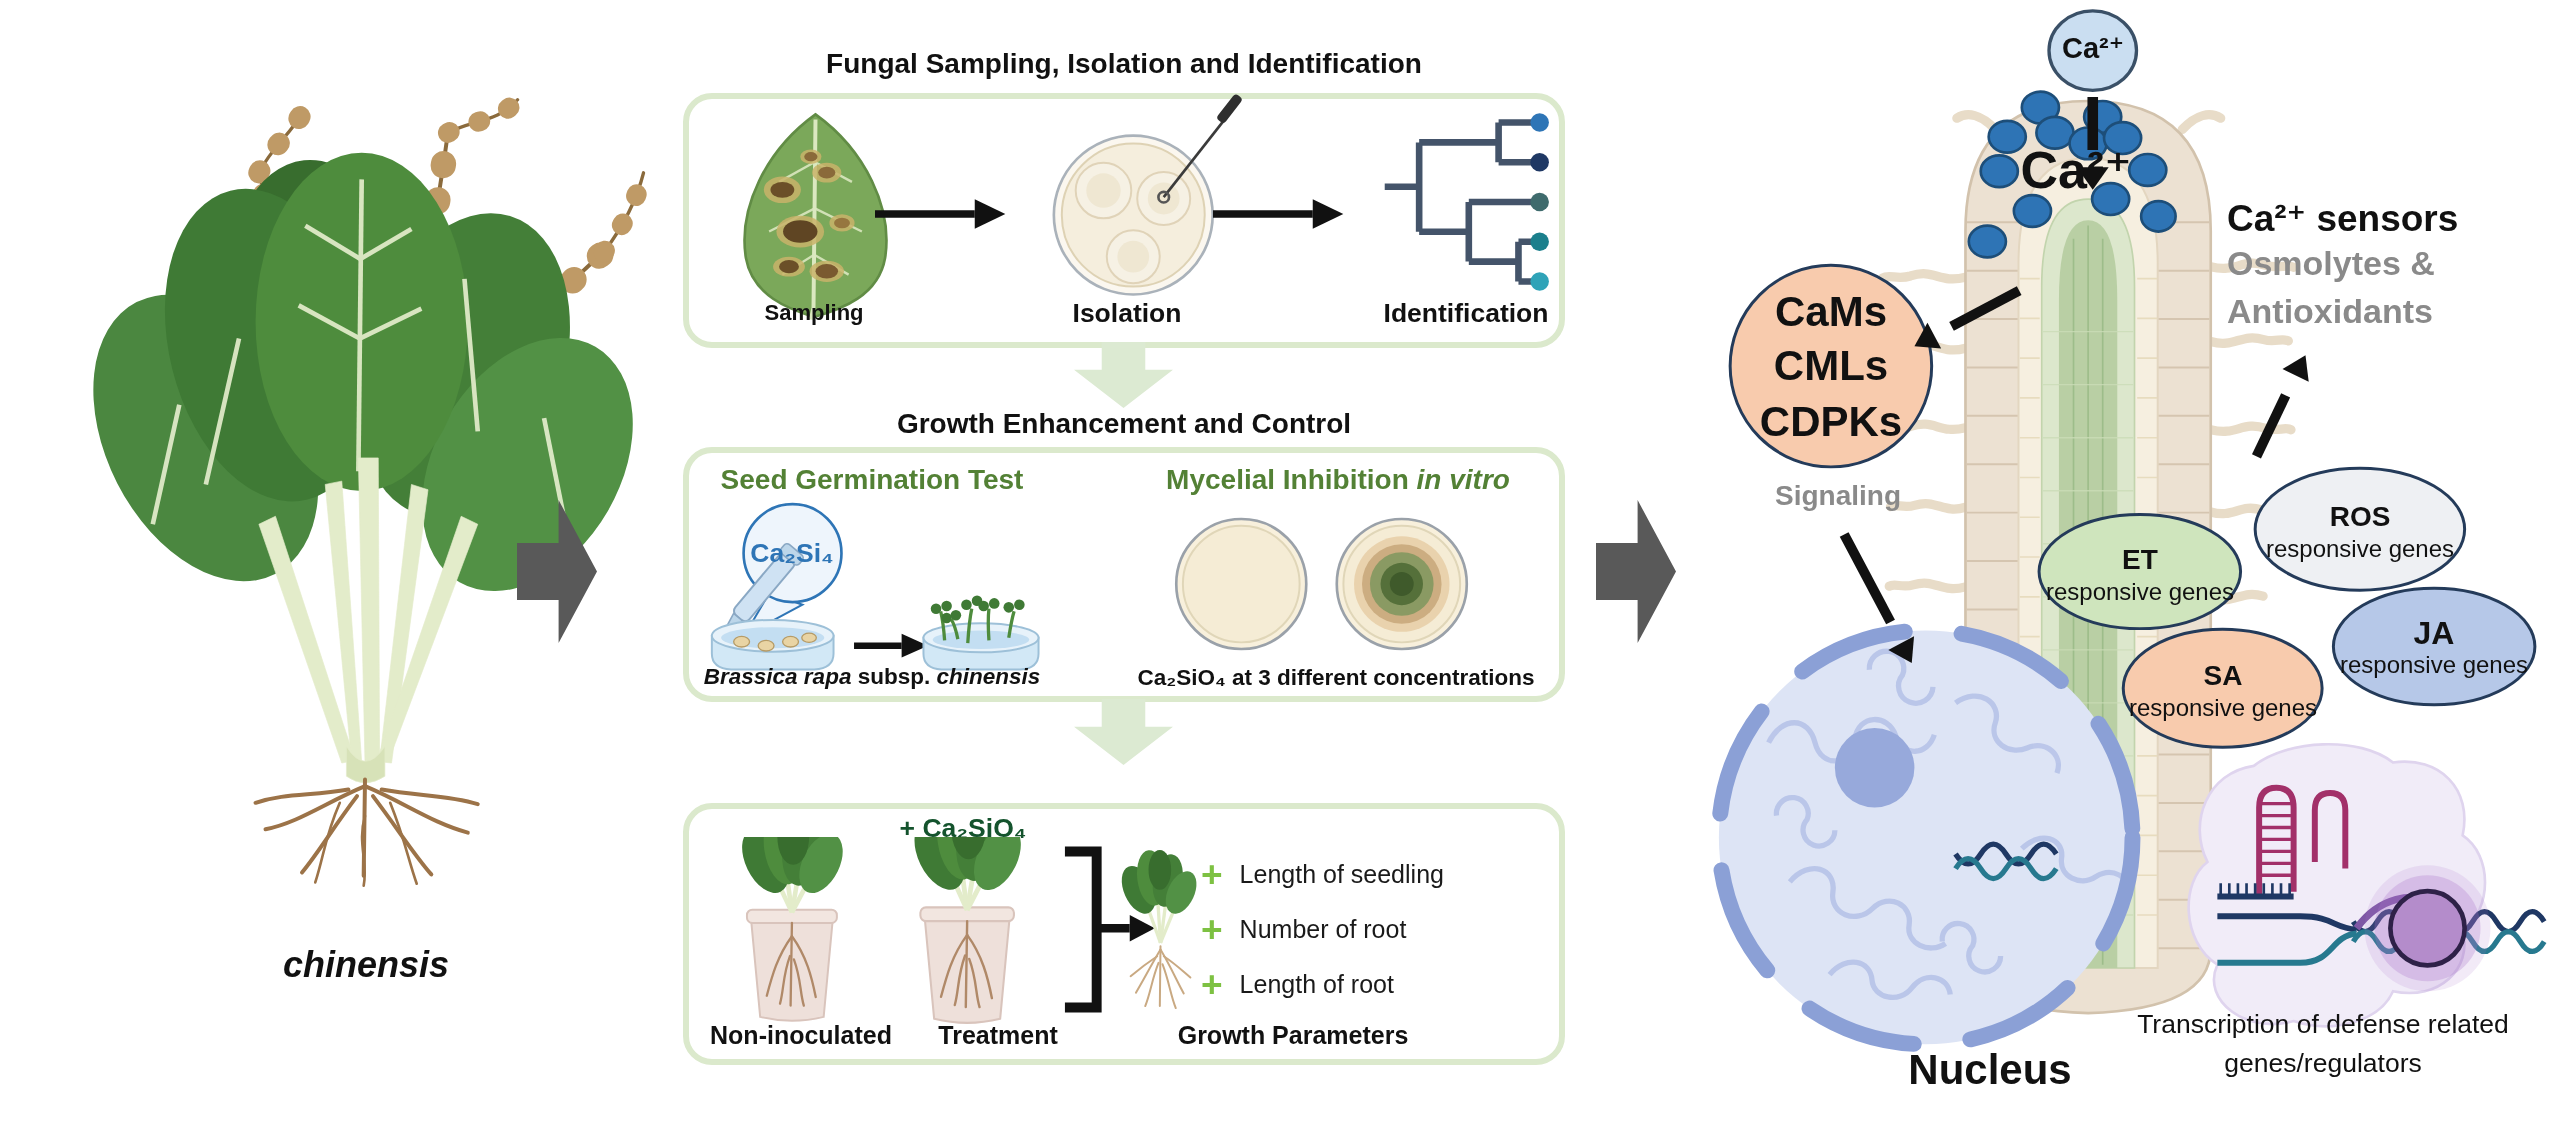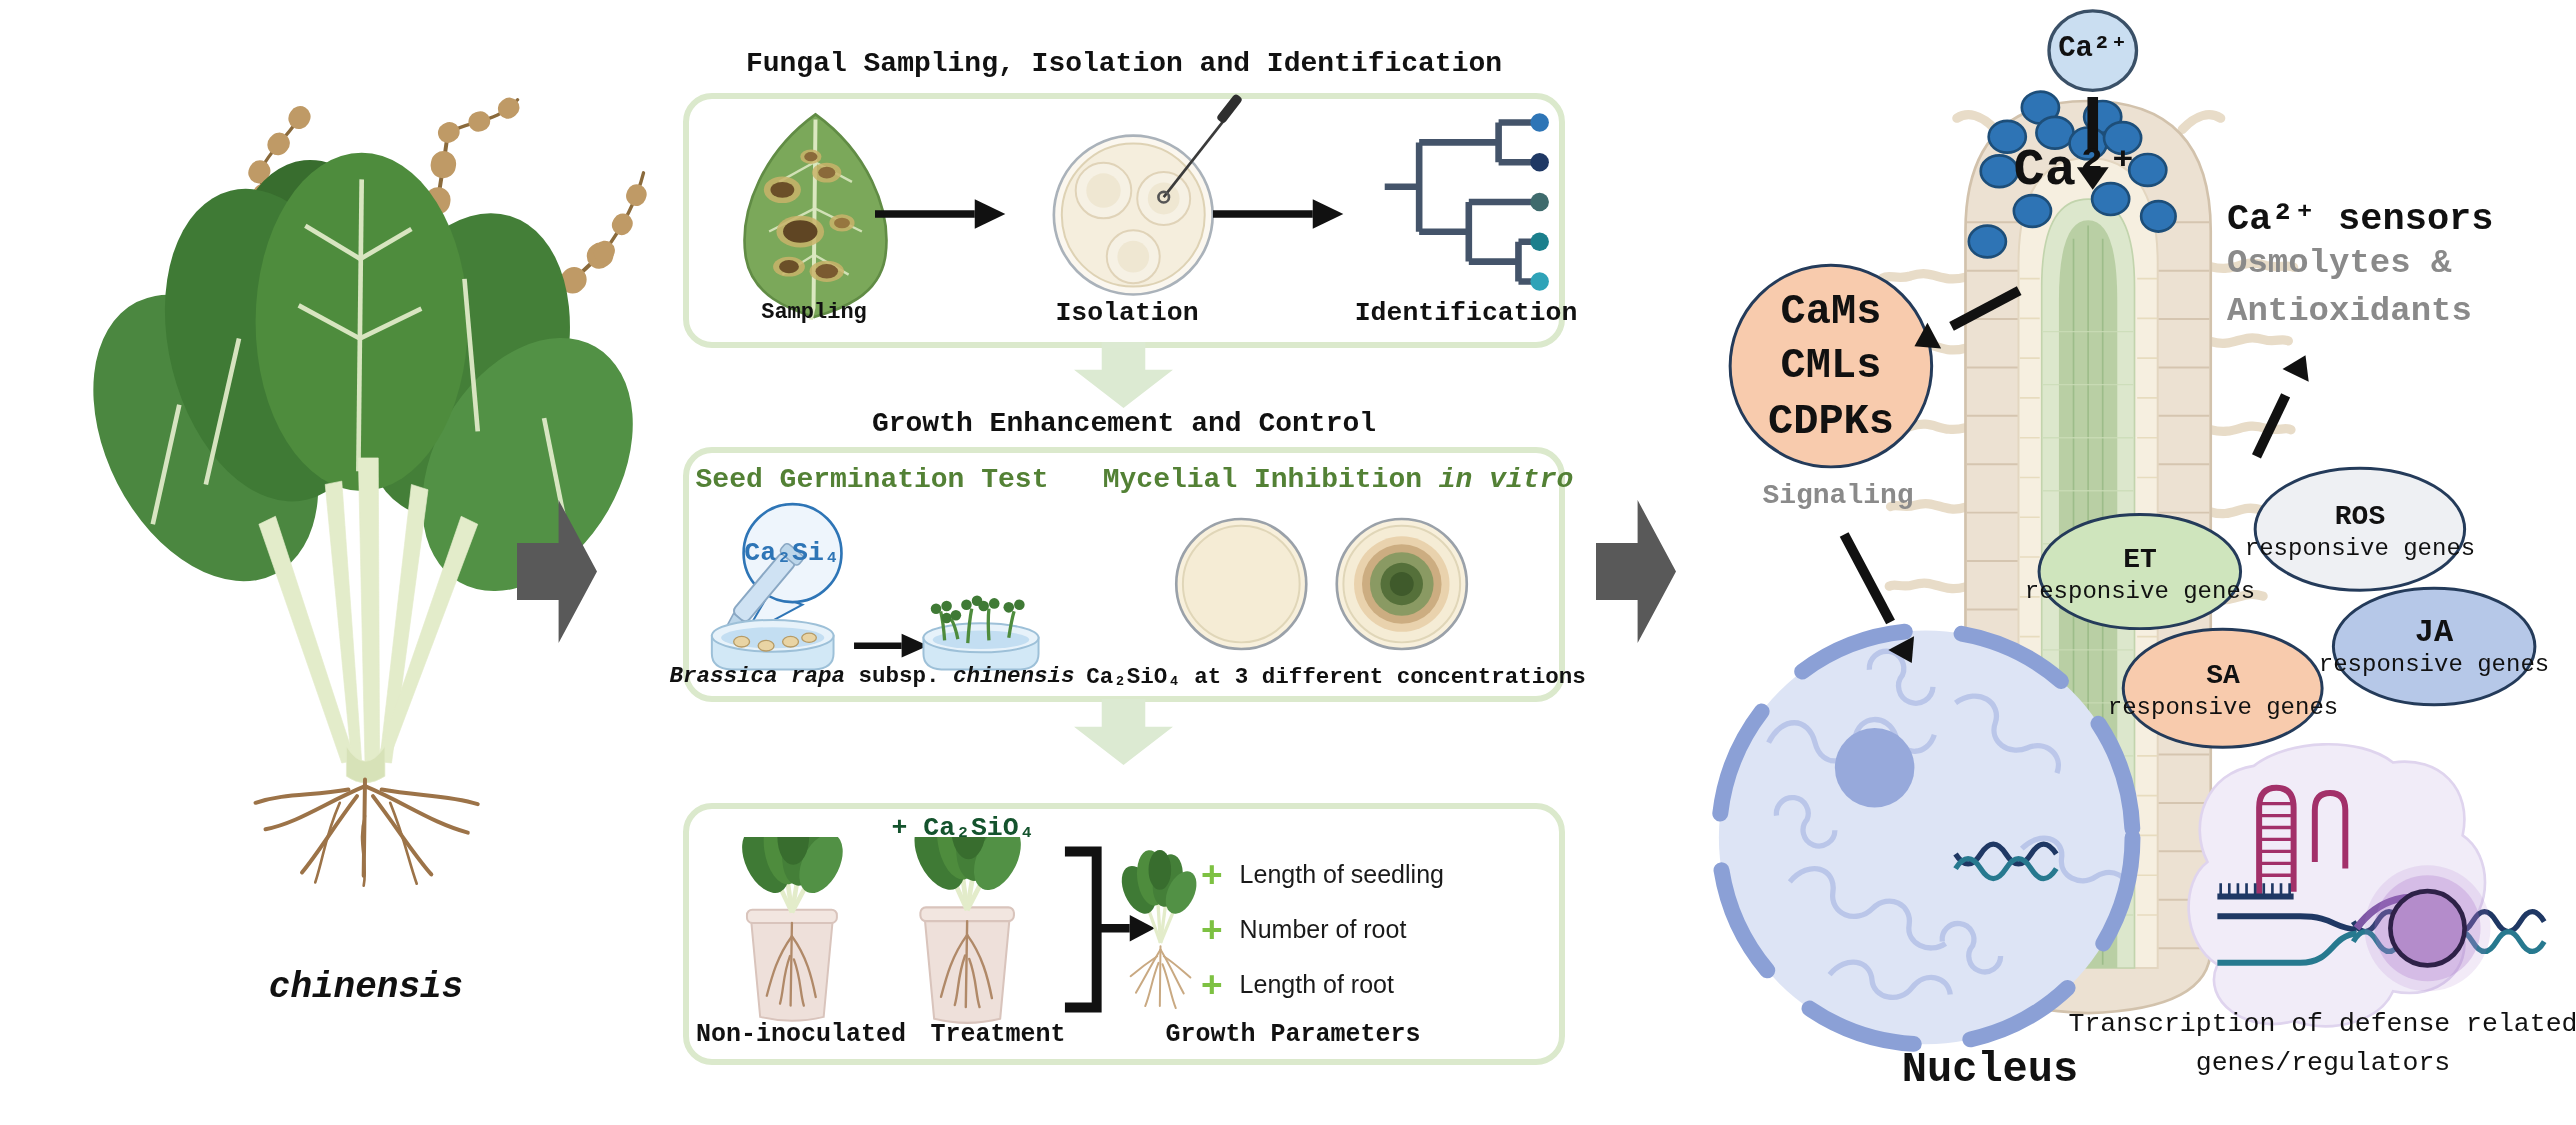--- a/index.html
+++ b/index.html
@@ -1,23 +1,23 @@
 <!DOCTYPE html>
 <html style="font-size:10.6px"><head>
 <meta charset="utf-8">
 <style>
   html,body{margin:0;padding:0;background:#fff;}
   #canvas{position:relative;width:2576px;height:1126px;background:#ffffff;overflow:hidden;
           font-family:"Liberation Sans","DejaVu Sans",sans-serif;color:#111;}
   .abs{position:absolute;}
-  .t{position:absolute;white-space:nowrap;line-height:1.15;font-family:Liberation Mono, monospace;}
+  .t{position:absolute;white-space:nowrap;line-height:1.15;}
   .tc{transform:translate(-50%,-50%);text-align:center;}
   .tl{transform:translateY(-50%);}
   .b{font-weight:bold;}
-  .i{font-style:italic;margin-top:23px;}
+  .i{font-style:italic;}
   .green{color:#538135;}
   .gray{color:#8a8a8a;}
   .blue{color:#14532d;}
   .deepblue{color:#2e75b6;}
   .panel{position:absolute;left:683px;width:882px;background:#fff;border:6px solid #dbe9cc;
          border-radius:29px;box-sizing:border-box;}
   .chev{position:absolute;width:99px;height:66px;background:#dcead2;
         clip-path:polygon(28% 0,72% 0,72% 42%,100% 42%,50% 100%,0 42%,28% 42%);}
   .garrow{position:absolute;width:80px;height:143px;background:#595959;
         clip-path:polygon(0 30%,52% 30%,52% 0,100% 50%,52% 100%,52% 70%,0 70%);}

